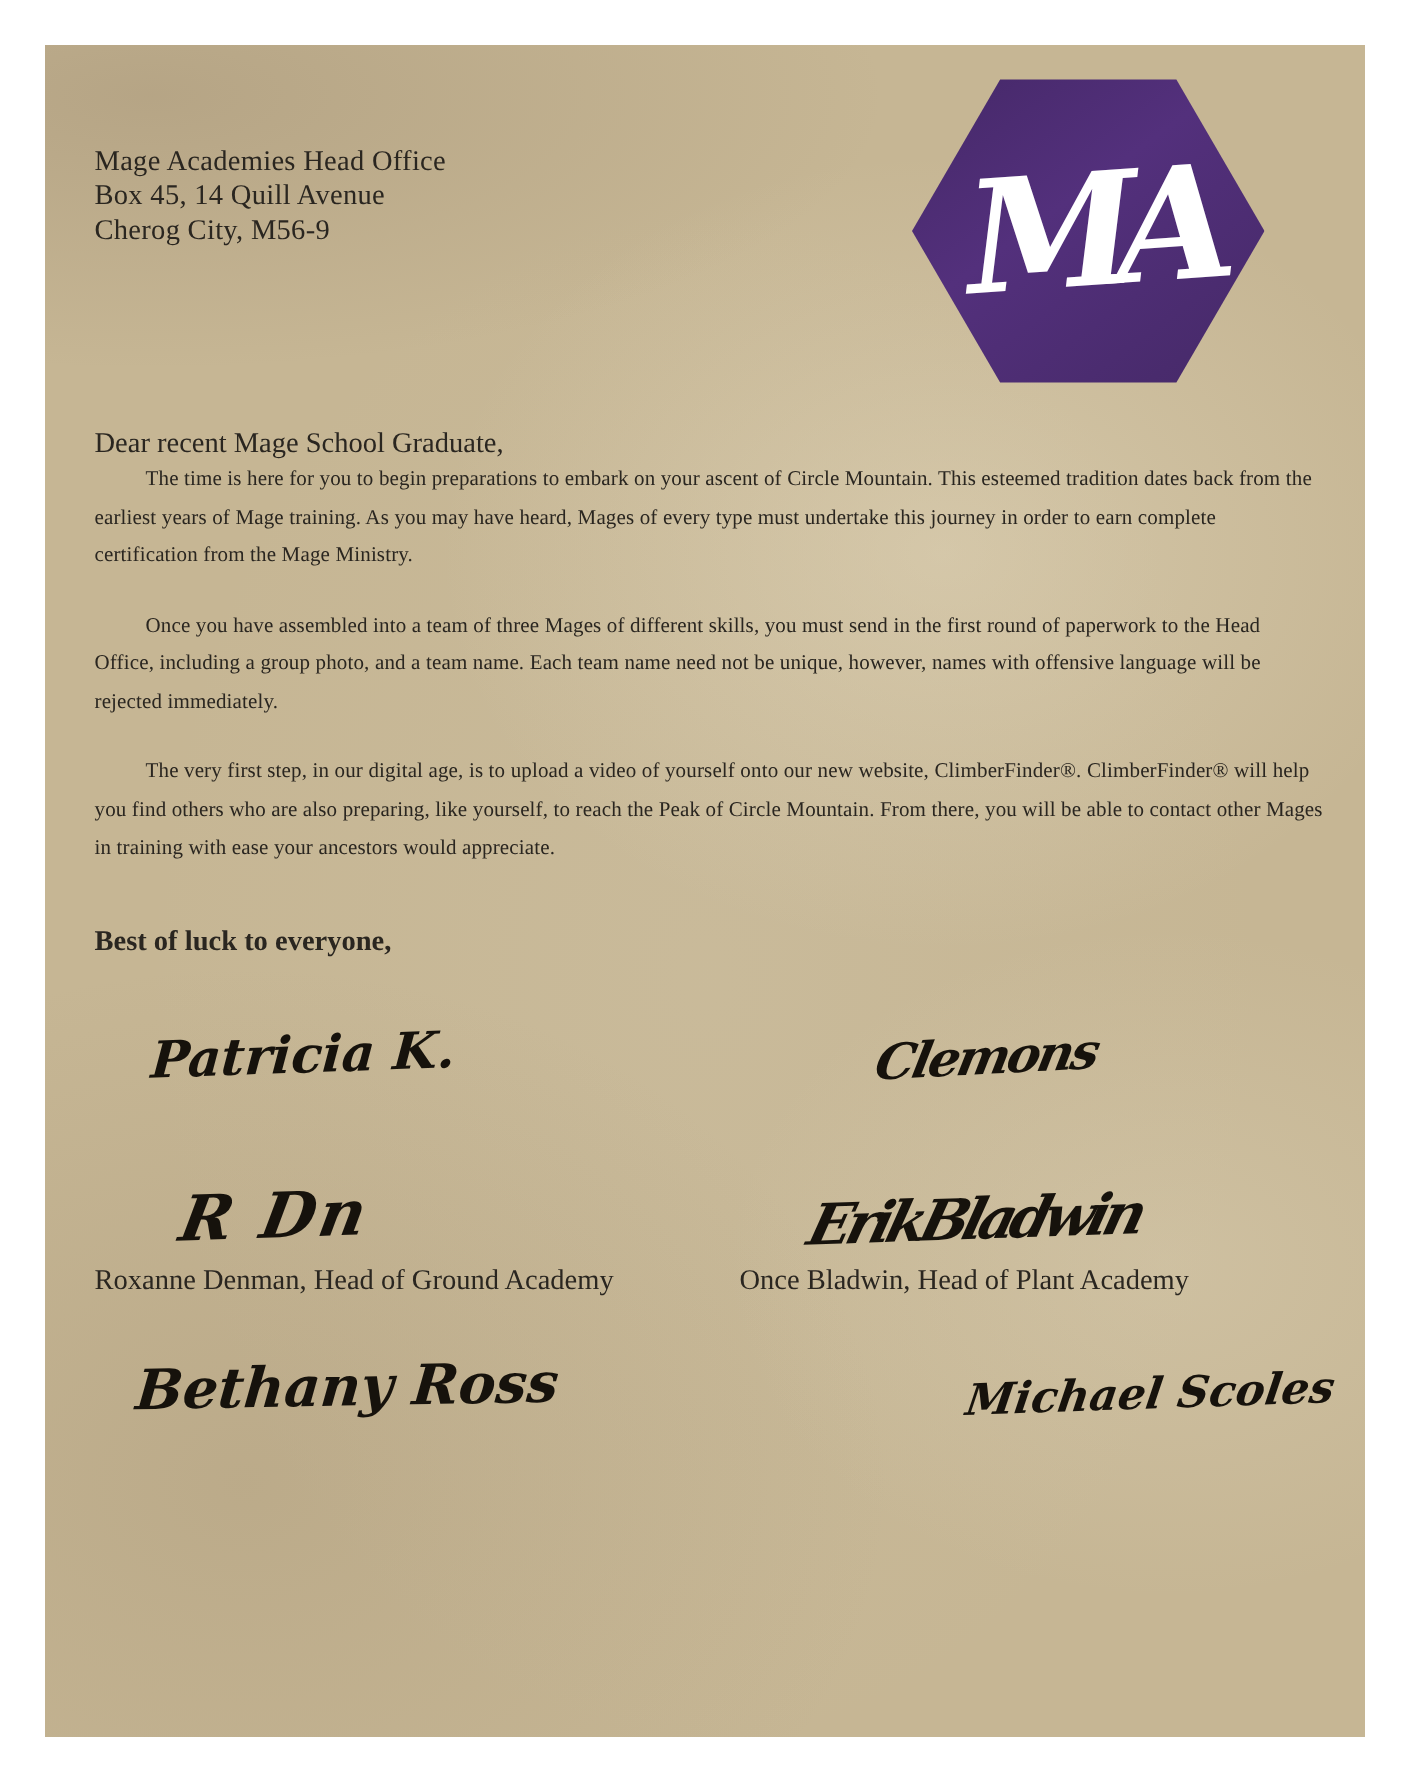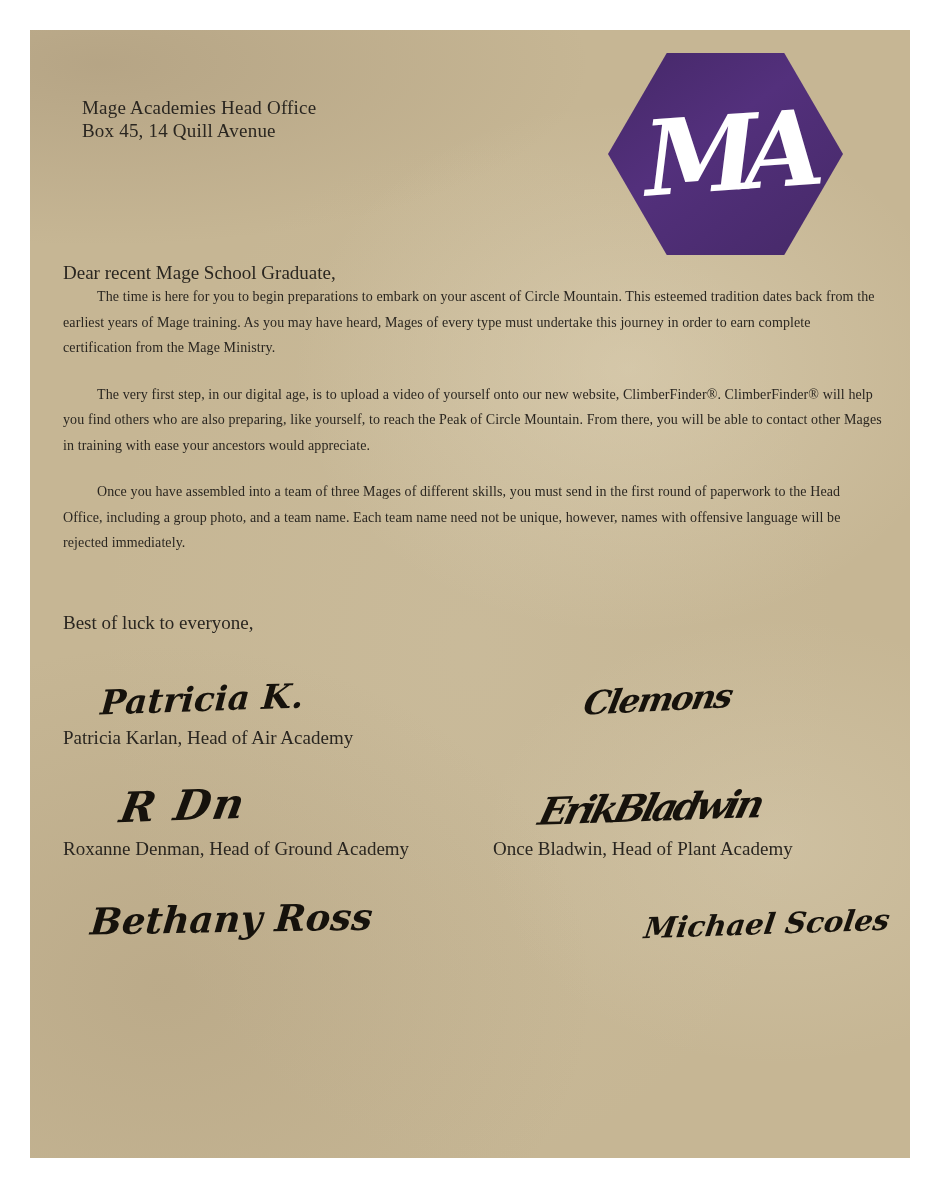--- a/index.html
+++ b/index.html
@@ -22,21 +22,20 @@
     background:
       radial-gradient(ellipse 480px 380px at 68% 30%, rgba(235,225,200,0.38), transparent 70%),
       radial-gradient(ellipse 600px 480px at 15% 85%, rgba(150,130,100,0.22), transparent 72%),
       radial-gradient(ellipse 420px 320px at 85% 72%, rgba(225,215,190,0.30), transparent 70%),
       radial-gradient(ellipse 700px 260px at 8% 3%, rgba(140,120,95,0.28), transparent 70%),
       radial-gradient(ellipse 500px 700px at 50% 55%, rgba(215,205,180,0.18), transparent 75%),
       #c6b694;
     color: #2a2620;
   }
   .sender-address {
-    margin-left: 19px;
     font-size: 19px;
     line-height: 23px;
     letter-spacing: 0.2px;
     font-family: Liberation Serif, serif;
   }
   .logo {
     position: absolute;
     left: 578px;
     top: 22px;
     width: 235px;
@@ -48,22 +47,23 @@
   }
   .para {
     margin: 0 0 21px 0;
     font-size: 14px;
     line-height: 25.5px;
     text-indent: 34px;
     letter-spacing: 0.1px;
   }
   .para:first-of-type { margin-top: 33px; }
   .closing {
-    margin: 56px 0 0 0;
+    margin: 38px 0 0 0;
     font-size: 19px;
+    font-weight: bold;
   }
   .sig-grid {
     display: grid;
     grid-template-columns: 430px 1fr;
     grid-auto-rows: 111px;
     margin-top: 10px;
   }
   .sig-cell { position: relative; }
   .sig {
     position: absolute;
@@ -97,20 +97,21 @@
 </style>
 </head>
 <body>
 
 <div class="page">
 
   <header>
     <div class="sender-address">
       <div>Mage Academies Head Office</div>
       <div>Box 45, 14 Quill Avenue</div>
+      <div>Cherog City, M56-9</div>
     </div>
 
     <div class="logo">
       <svg width="235" height="204" viewBox="0 0 235 204">
         <defs>
           <linearGradient id="hexgrad" x1="0%" y1="0%" x2="85%" y2="100%">
             <stop offset="0%" stop-color="#452868"></stop>
             <stop offset="45%" stop-color="#53307c"></stop>
             <stop offset="100%" stop-color="#472a6a"></stop>
           </linearGradient>
@@ -118,30 +119,29 @@
         <polygon points="0,102 58.75,1 176.25,1 235,102 176.25,203 58.75,203" fill="url(#hexgrad)"></polygon>
         <text class="monogram-text" x="118" y="138" font-size="104" text-anchor="middle" fill="#ffffff" letter-spacing="-16" transform="rotate(-4 118 102)">MA</text>
       </svg>
     </div>
   </header>
 
   <main>
     <p class="salutation">Dear recent Mage School Graduate,</p>
 
     <p class="para">The time is here for you to begin preparations to embark on your ascent of Circle Mountain. This esteemed tradition dates back from the earliest years of Mage training. As you may have heard, Mages of every type must undertake this journey in order to earn complete certification from the Mage Ministry.</p>
+    <p class="para">Once you have assembled into a team of three Mages of different skills, you must send in the first round of paperwork to the Head Office, including a group photo, and a team name. Each team name need not be unique, however, names with offensive language will be rejected immediately.</p>
     <p class="para">The very first step, in our digital age, is to upload a video of yourself onto our new website, ClimberFinder®. ClimberFinder® will help you find others who are also preparing, like yourself, to reach the Peak of Circle Mountain. From there, you will be able to contact other Mages in training with ease your ancestors would appreciate.</p>
-    <p class="para">Once you have assembled into a team of three Mages of different skills, you must send in the first round of paperwork to the Head Office, including a group photo, and a team name. Each team name need not be unique, however, names with offensive language will be rejected immediately.</p>
 
     <p class="closing">Best of luck to everyone,</p>
 
     <div class="sig-grid">
 
       <div class="sig-cell">
         <span class="sig sig-patricia">Patricia K.</span>
-        <span class="sig-label">Patricia Karlan, Head of Air Academy</span>
       </div>
 
       <div class="sig-cell">
         <span class="sig sig-clemons">Clemons</span>
       </div>
 
       <div class="sig-cell">
         <span class="sig sig-roxanne">R Dn</span>
         <span class="sig-label">Roxanne Denman, Head of Ground Academy</span>
       </div>

